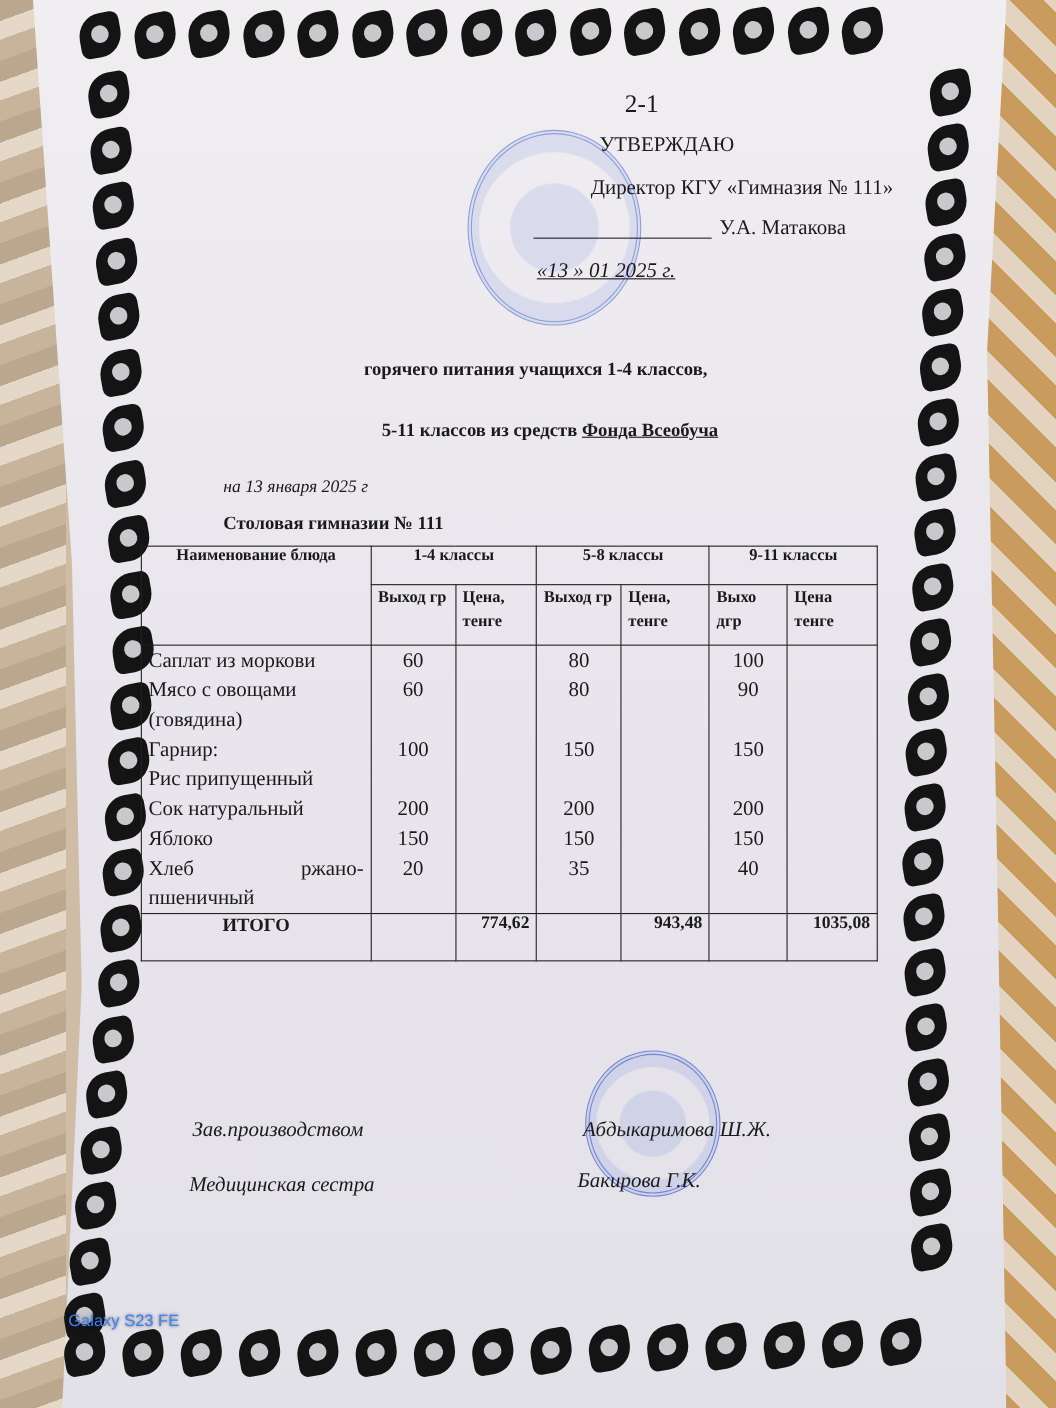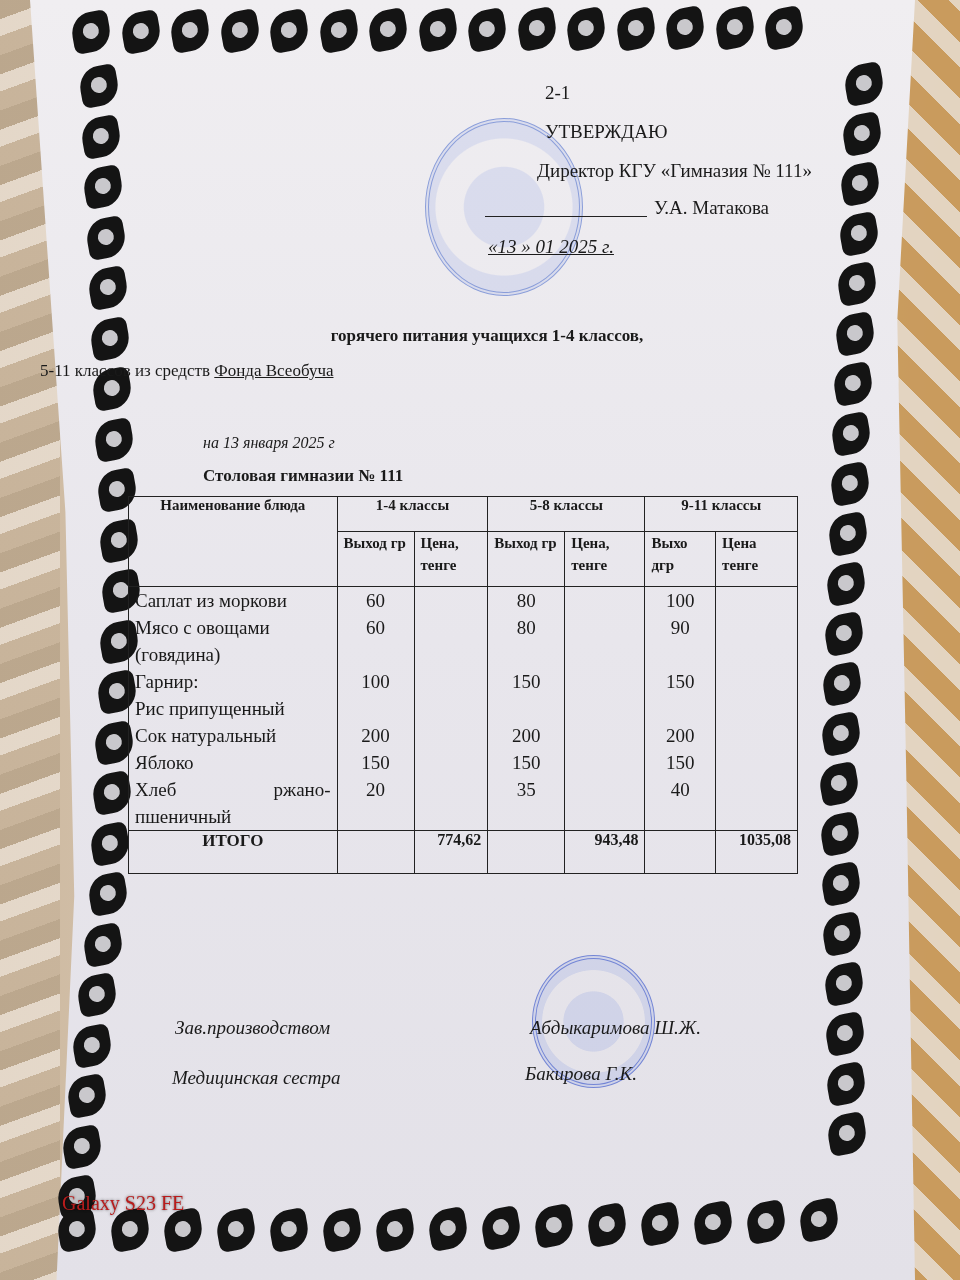--- a/index.html
+++ b/index.html
@@ -32,36 +32,36 @@
     background: #141414;
     border-radius: 55% 20% 55% 20%;
     transform: rotate(-10deg);
   }
   .orn::after {
     content: ""; position: absolute; left: 11px; top: 11px; width: 16px; height: 16px;
     border-radius: 50%; background: #c9c8cc;
   }
   .content { position: absolute; left: 0; top: 0; width: 960px; height: 1280px; color: #1a1a1a; }
   .abs { position: absolute; white-space: nowrap; }
-  .doc-num { left: 545px; top: 82px; font-size: 19px; text-align: center; }
+  .doc-num { left: 568px; top: 82px; font-size: 23px; text-align: center; }
   .approve { left: 545px; top: 121px; font-size: 19px; }
   .director { left: 537px; top: 160px; font-size: 19px; text-align: center; }
   .sign-line { left: 485px; top: 198px; width: 162px; border-bottom: 1px solid #222; height: 18px; }
   .director-name { left: 654px; top: 197px; font-size: 19px; }
   .approve-date { left: 488px; top: 236px; font-size: 19px; font-style: italic; text-decoration: underline; }
   .stamp {
     position: absolute; border-radius: 50%;
     border: 4px double #3a5fc8; opacity: .55;
     background: radial-gradient(circle, rgba(90,120,220,.25) 0 35%, transparent 36% 60%, rgba(90,120,220,.25) 61% 100%);
   }
   .stamp-top { left: 425px; top: 118px; width: 150px; height: 170px; }
   .stamp-bottom { left: 532px; top: 955px; width: 115px; height: 125px; border-color: #2848c8; opacity: .6; }
   .title { left: 0; width: 960px; text-align: center; top: 290px; font-size: 19px; font-weight: bold; letter-spacing: 4px; padding-left: 30px; box-sizing: border-box; }
   .subtitle1 { left: 0; width: 960px; text-align: center; top: 326px; font-size: 17px; font-weight: bold; padding-left: 14px; box-sizing: border-box; }
-  .subtitle2 { left: 0; width: 960px; text-align: left; top: 361px; font-size: 17px; font-weight: normal; padding-left: 40px; box-sizing: border-box; }
+  .subtitle2 { left: 0; width: 960px; text-align: center; top: 381px; font-size: 17px; font-weight: bold; padding-left: 40px; box-sizing: border-box; }
   .subtitle2 .u { text-decoration: underline; }
   .date-line { left: 203px; top: 434px; font-size: 16px; font-style: italic; }
   .canteen { left: 203px; top: 466px; font-size: 17px; font-weight: bold; }
 
   table.menu {
     position: absolute; left: 128px; top: 496px; width: 670px;
     border-collapse: collapse; font-size: 15px;
   }
   table.menu th, table.menu td { border: 1px solid #222; padding: 0 6px; vertical-align: top; }
   table.menu th { font-weight: bold; text-align: left; }
@@ -75,22 +75,22 @@
   .row-total td { font-weight: bold; font-size: 16px; height: 42px; vertical-align: top; padding-top: 4px; }
   .row-total td.tot-label { text-align: center; font-size: 17px; }
   .row-total td.amt { text-align: right; }
   .justify { display: flex; justify-content: space-between; gap: 19px; }
 
   .sig1-role { left: 175px; top: 1017px; font-size: 19px; font-style: italic; }
   .sig1-name { left: 530px; top: 1017px; font-size: 19px; font-style: italic; }
   .sig2-role { left: 172px; top: 1067px; font-size: 19px; font-style: italic; }
   .sig2-name { left: 525px; top: 1063px; font-size: 19px; font-style: italic; }
   .watermark {
-    position: absolute; left: 62px; top: 1192px; font-size: 20px; color: #b91c1c;
-    font-family: Liberation Serif, serif; text-shadow: 0 0 3px rgba(0,0,0,.6);
+    position: absolute; left: 62px; top: 1192px; font-size: 15px; color: #3b82f6;
+    font-family: Liberation Sans, sans-serif; text-shadow: 0 0 3px rgba(0,0,0,.6);
   }
 </style>
 </head>
 <body>
 
 <div class="bg-left"></div>
 <div class="bg-right"></div>
 <div class="paper"></div>
 
 <div id="border">

